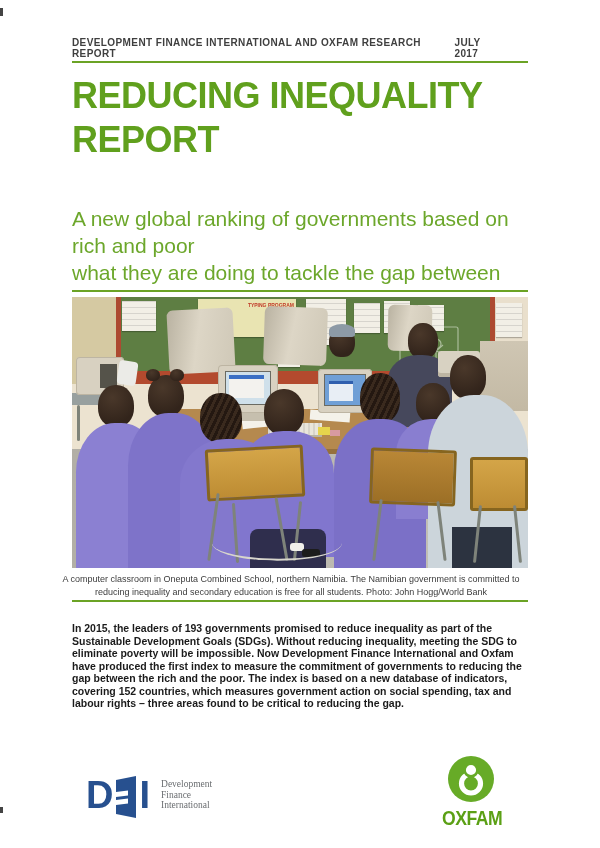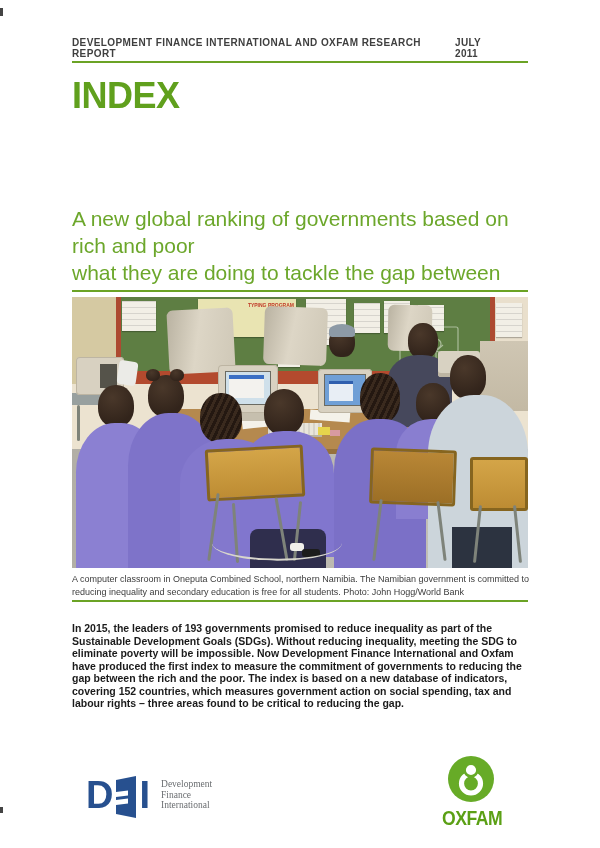--- a/index.html
+++ b/index.html
@@ -44,21 +44,21 @@
                 border-top:4px solid #3a6fc4;}
   .screen-blue{position:absolute;left:6px;top:5px;right:6px;bottom:7px;background:#6f9fd6;border:1px solid #6a6a62;}
   .screen-blue .win{position:absolute;left:4px;top:6px;width:60%;height:55%;background:#e8eef5;border-top:3px solid #2f5fae;}
   .head{background:radial-gradient(circle at 40% 30%,#4a382a,#32241b 70%);border-radius:48% 48% 44% 44%;}
   .braid{background:repeating-linear-gradient(115deg,#241811 0 3px,#3a2a1e 3px 6px);border-radius:48% 48% 44% 44%;}
   .body-shape{border-radius:46% 46% 6% 6% / 34% 34% 0 0;}
   .chair-back{background:linear-gradient(180deg,#d4a548,#bd8c33);border:3px solid #86651f;border-radius:3px;}
   .leg{width:3px;background:#7e837a;border-radius:2px;}
 
   
-  .caption{left:72px;top:573px;width:470px;font-size:9px;color:#3c3c3c;line-height:12.5px;}
+  .caption{left:56px;top:573px;width:470px;font-size:9px;color:#3c3c3c;line-height:12.5px;text-align:center;}
   .intro{left:72px;top:622px;width:458px;font-size:10.5px;font-weight:bold;color:#1b1b1b;line-height:12.5px;}
 
   
   .dfi{left:86px;top:775px;display:flex;align-items:flex-start;}
   .dfi-letters{display:flex;align-items:flex-start;color:#27508f;font-weight:bold;
                font-size:38px;line-height:40px;letter-spacing:-1px;}
   .dfi-letters svg{margin:1px 1px 0 2px;display:block;}
   .dfi-name{margin-left:12px;margin-top:4px;font-family:"Liberation Serif",serif;
             font-size:9.5px;color:#6a6d70;line-height:10.5px;}
   .website{left:283px;top:796px;font-size:21px;color:#72b32c;}
@@ -70,26 +70,27 @@
 </head>
 <body>
 
 <div class="page">
 
   <div class="abs speck" style="top:8px;height:8px;"></div>
   <div class="abs speck" style="top:807px;height:6px;"></div>
 
   <div class="abs masthead">
     <span>DEVELOPMENT FINANCE INTERNATIONAL AND OXFAM RESEARCH REPORT</span>
-    <span class="date">JULY 2011</span>
+    <span class="date">JULY 2017</span>
   </div>
   <div class="abs rule" style="top:61px;"></div>
 
   <div class="abs title">
-    <div>INDEX</div>
+    <div>REDUCING INEQUALITY</div>
+    <div>REPORT</div>
   </div>
   <div class="abs subtitle">
     <div>A new global ranking of governments based on</div>
     <div>rich and poor</div>
     <div>what they are doing to tackle the gap between</div>
   </div>
 
   <div class="abs rule" style="top:290px;"></div>
 
   <div class="abs photo">

